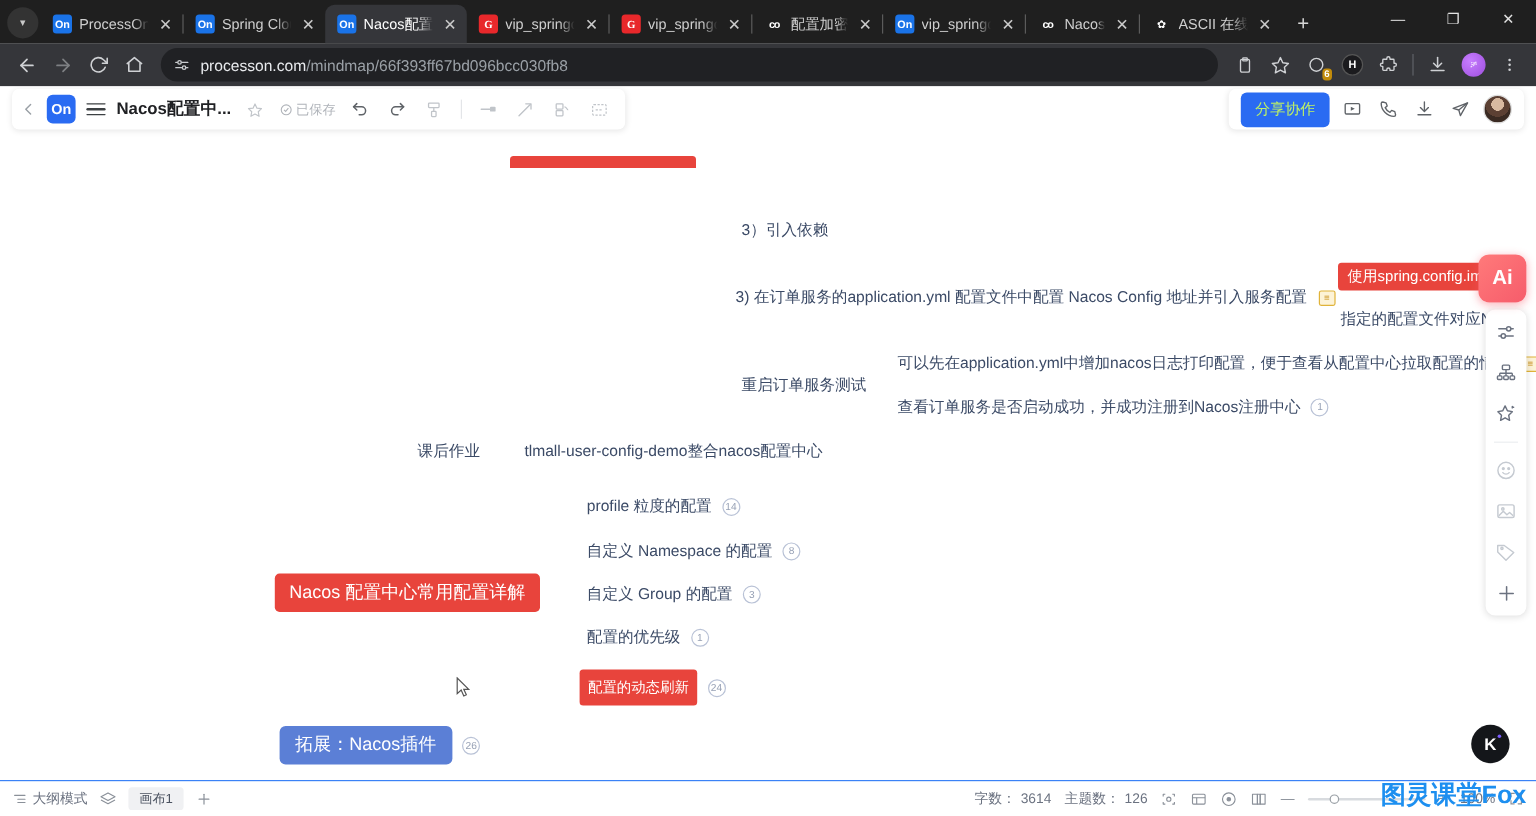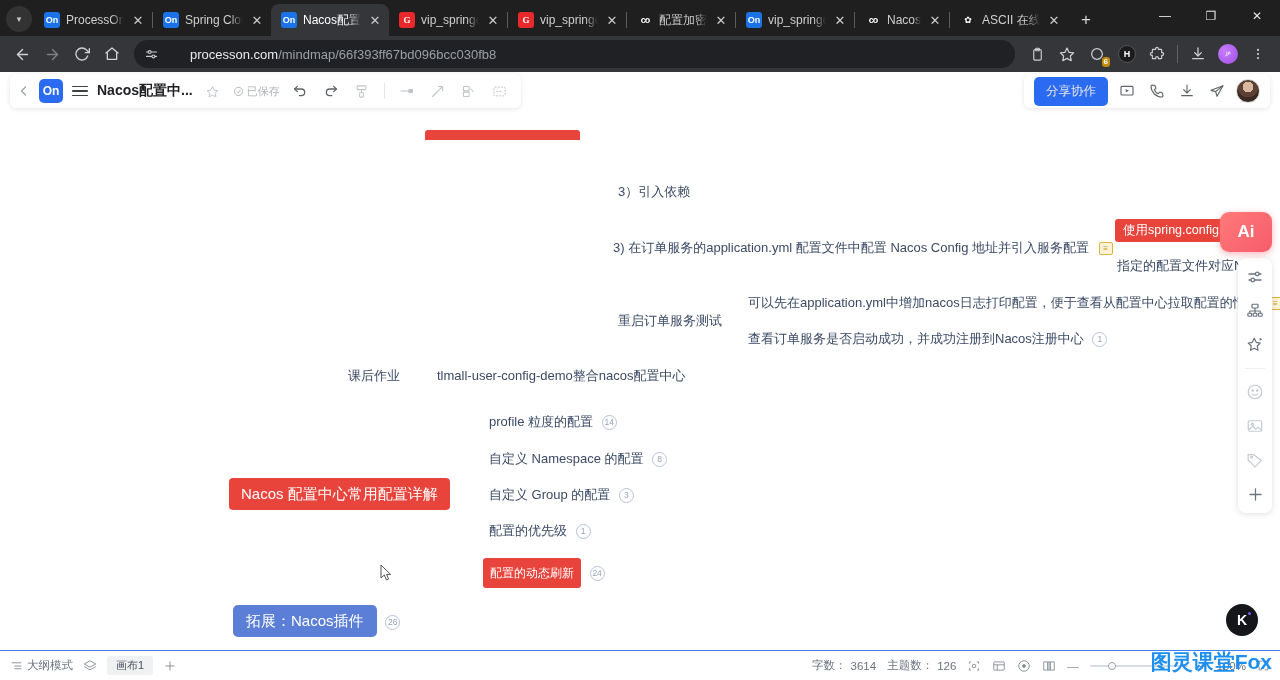--- a/index.html
+++ b/index.html
@@ -67,21 +67,21 @@
   }
   .nav-btn.dim { color: #7e8083; }
   .omnibox {
     flex: 1; height: 28px; background: #202124; border-radius: 14px;
     display: flex; align-items: center; padding: 0 10px; gap: 8px;
     margin: 0 6px; min-width: 0;
   }
   .omnibox .lockicon { color:#c9cccf; flex:none; display:flex; }
   .url { font-size: 13px; color: #e8eaed; white-space: nowrap; overflow: hidden;
          font-family: "Liberation Sans", sans-serif; }
-  .url .host { color: #e8eaed; margin-left: 23px; }
+  .url .host { color: #e8eaed; }
   .url .path { color: #9aa0a6; }
   .tb-icons { display:flex; align-items:center; gap:2px; flex:none; }
   .tb-icon {
     width: 28px; height: 28px; display:flex; align-items:center; justify-content:center;
     color:#cfd1d4; position:relative;
   }
   .ext-badge {
     position:absolute; right:1px; bottom:1px; background:#c28b0a; color:#fff;
     font-size:8px; line-height:1; padding:1px 2px; border-radius:3px; font-weight:bold;
   }
@@ -116,21 +116,21 @@
     font-family:"Liberation Sans",sans-serif;
   }
   .hamburger { display:flex; flex-direction:column; gap:3px; width:16px; }
   .hamburger i { display:block; height:1.6px; background:#3c4043; border-radius:1px; }
   .doc-title { font-size:14px; color:#202124; font-weight:600; white-space:nowrap; }
   .saved { display:flex; align-items:center; gap:3px; color:#b0b4ba; font-size:11px; }
   .hdr-ico { width:22px;height:22px;display:flex;align-items:center;justify-content:center;color:#5f6368; }
   .hdr-ico.light { color:#c0c4c9; }
   .hdr-sep { width:1px;height:16px;background:#e3e5e8; margin:0 2px; }
   .share-btn {
-    background:#2a6bf2;color:#e5e5e5;font-size:12.5px;border-radius:5px;
+    background:#2a6bf2;color:#bef264;font-size:12.5px;border-radius:5px;
     padding:6px 12px; white-space:nowrap; border:none; font-family:inherit;
   }
   .avatar-img {
     width:24px;height:24px;border-radius:50%;
     background: radial-gradient(circle at 50% 32%, #d8b9a0 0 28%, #5c4033 29% 55%, #3a2a22 56%);
     border:1px solid #ddd;
   }
 
   
   .canvas { position:absolute; inset:0; background:#fff; }
@@ -167,21 +167,21 @@
   
   .rail {
     position:absolute; right:8px; top:186px; width:34px;
     background:#fff; border-radius:8px; box-shadow:0 1px 6px rgba(0,0,0,.13);
     padding:8px 0; display:flex; flex-direction:column; align-items:center; gap:12px; z-index:30;
   }
   .rail-ico { width:22px;height:22px;display:flex;align-items:center;justify-content:center;color:#6b7280; }
   .rail-ico.pale { color:#c5cad1; }
   .rail-div { width:20px; height:1px; background:#eceef1; }
   .ai-btn {
-    position:absolute; right:8px; top:140px; width:52px; height:40px; border-radius:9px;
+    position:absolute; right:8px; top:140px; width:40px; height:40px; border-radius:9px;
     background: linear-gradient(135deg,#ff7a7a,#f65c6b); color:#fff;
     display:flex;align-items:center;justify-content:center; z-index:35;
     font-size:17px; font-weight:bold; font-family:"Liberation Sans",sans-serif;
     box-shadow:0 2px 7px rgba(246,92,107,.45);
   }
   .help-fab {
     position:absolute; right:22px; bottom:44px; width:32px;height:32px;border-radius:50%;
     background:#14161a; color:#fff; display:flex;align-items:center;justify-content:center;
     font-size:14px; font-weight:bold; z-index:30;
   }

